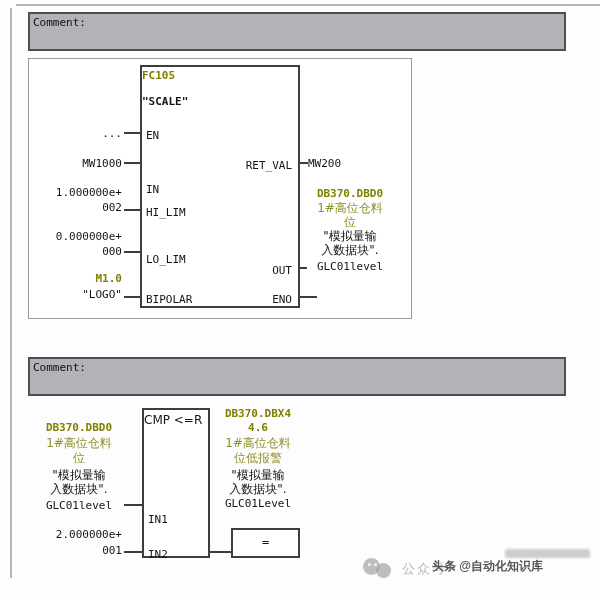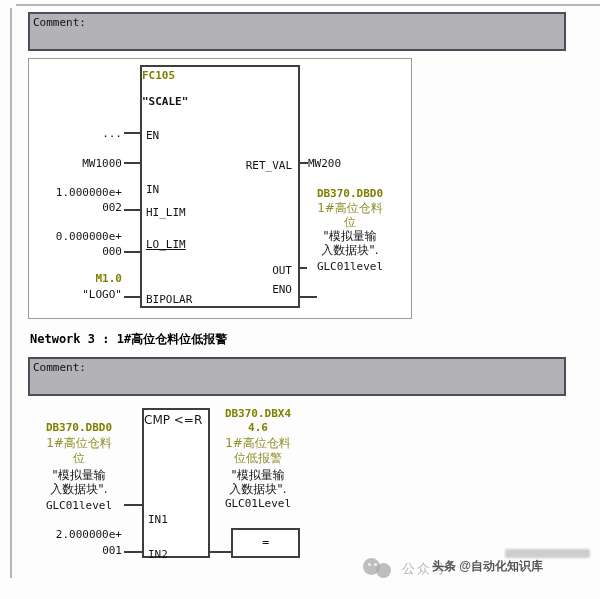--- a/index.html
+++ b/index.html
@@ -65,25 +65,25 @@
   </div>
 
   <div class="net-box"></div>
 
   <div class="fbd-block" style="left:140px; top:65px; width:160px; height:243px;">
     <div class="blk-hdr mono addr" style="top:2px;">FC105</div>
     <div class="blk-hdr mono" style="top:28px; font-weight:bold;">"SCALE"</div>
     <div class="pin-l mono" style="top:62px;">EN</div>
     <div class="pin-l mono" style="top:92px;margin-top:24px;">IN</div>
     <div class="pin-l mono" style="top:139px;">HI_LIM</div>
-    <div class="pin-l mono" style="top:171px;text-decoration:underline;">LO_LIM</div>
+    <div class="pin-l mono" style="top:186px;">LO_LIM</div>
     <div class="pin-l mono" style="top:226px;">BIPOLAR</div>
     <div class="pin-r mono" style="top:92px;">RET_VAL</div>
     <div class="pin-r mono" style="top:197px;">OUT</div>
-    <div class="pin-r mono" style="top:216px;">ENO</div>
+    <div class="pin-r mono" style="top:226px;">ENO</div>
   </div>
 
   <div class="opcol-l mono" style="top:127px;">...</div>
   <div class="opcol-l mono" style="top:157px;">MW1000</div>
   <div class="opcol-l mono" style="top:186px;">1.000000e+</div>
   <div class="opcol-l mono" style="top:201px;">002</div>
   <div class="opcol-l mono" style="top:230px;">0.000000e+</div>
   <div class="opcol-l mono" style="top:245px;">000</div>
   <div class="opcol-l mono addr" style="top:272px;">M1.0</div>
   <div class="opcol-l mono" style="top:288px;">"LOGO"</div>
@@ -99,21 +99,20 @@
 
   <div class="opcol-r2 mono addr" style="top:187px;">DB370.DBD0</div>
   <div class="opcol-r2 cn sym" style="top:201px;">1#高位仓料</div>
   <div class="opcol-r2 cn sym" style="top:215px;">位</div>
   <div class="opcol-r2 cn" style="top:229px;">"模拟量输</div>
   <div class="opcol-r2 cn" style="top:243px;">入数据块".</div>
   <div class="opcol-r2 mono" style="top:260px;">GLC01level</div>
   <div class="wire" style="left:300px; top:267px; width:7px;"></div>
   <div class="wire" style="left:300px; top:296px; width:17px;"></div>
 
-  <div class="net-title">Network 3 : 1#高位仓料位低报警</div>
 
   <div class="comment-bar" style="top:357px;">
     <div class="lbl mono">Comment:</div>
   </div>
 
   <div class="fbd-block" style="left:142px; top:408px; width:68px; height:150px;">
     <div class="blk-hdr" style="top:3px; font-family:'DejaVu Sans','Liberation Sans',sans-serif; font-size:12px; white-space:pre;">CMP &lt;=R</div>
     <div class="pin-l mono" style="top:91px;margin-top:12px;">IN1</div>
     <div class="pin-l mono" style="top:138px;">IN2</div>
   </div>

